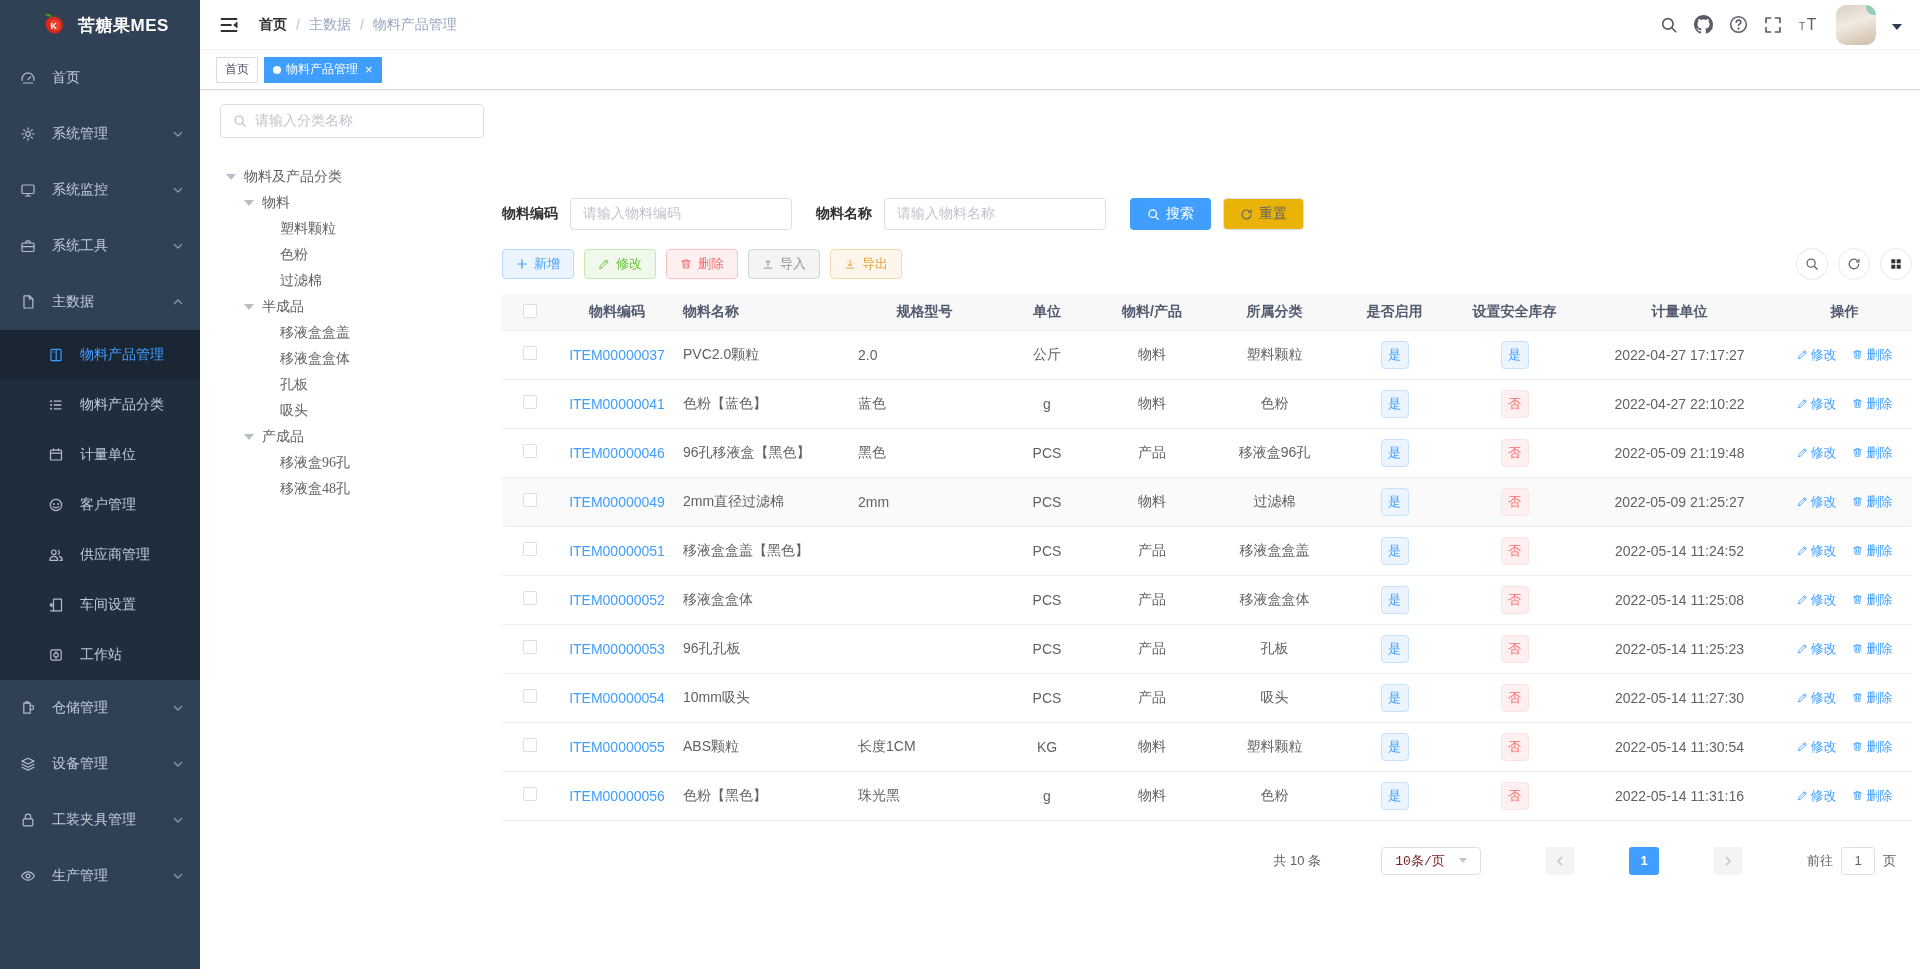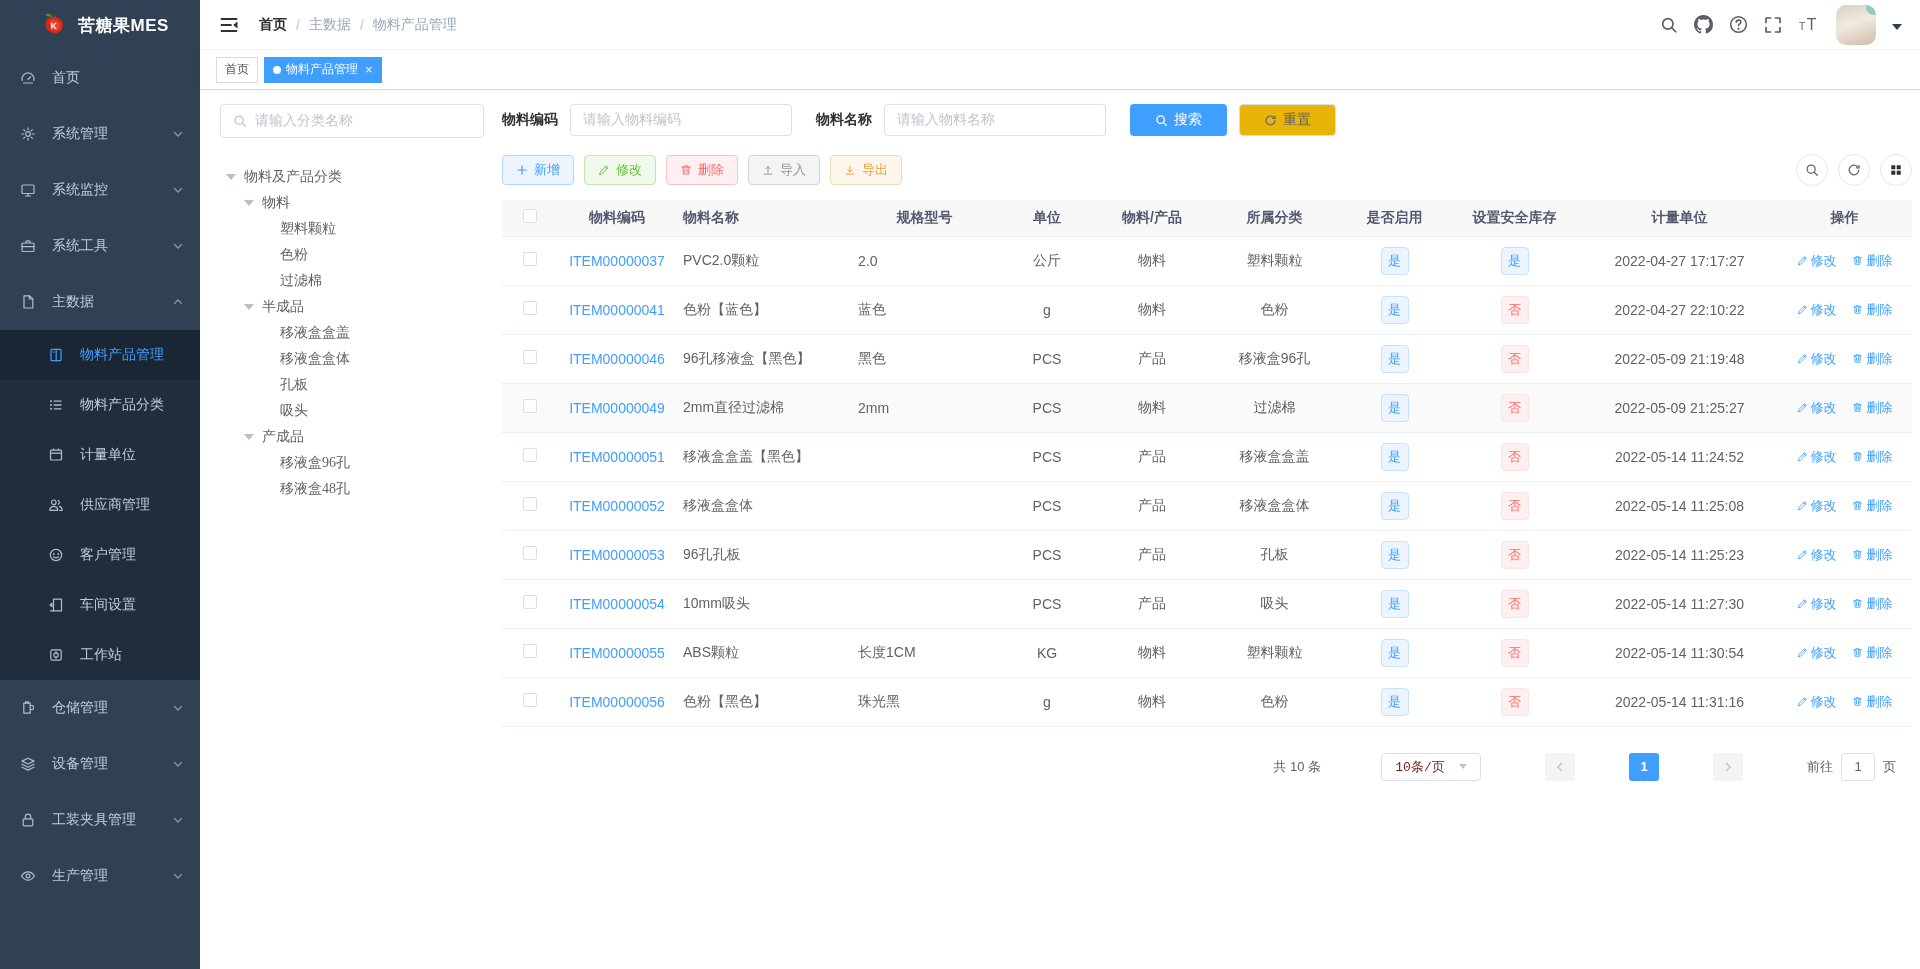--- a/index.html
+++ b/index.html
@@ -43,25 +43,25 @@
   
   .content { flex:1; display:flex; padding:14px 8px 0 20px; overflow:hidden; }
   .tree-panel { width:264px; min-width:264px; margin-right:18px; }
   .search-box { height:34px; border:1px solid #dcdfe6; border-radius:4px; display:flex; align-items:center; padding:0 12px; gap:8px; color:#c0c4cc; font-size:14px; background:#fff; }
   .tree { margin-top:26px;font-family:Liberation Serif, serif; }
   .tnode { height:26px; display:flex; align-items:center; font-size:14px; color:#606266; cursor:pointer; }
   .tri { width:0; height:0; border-left:5px solid transparent; border-right:5px solid transparent; border-top:6px solid #b9bfc9; margin-right:8px; flex-shrink:0; }
   .tri.hidden { visibility:hidden; }
   .lv0 { padding-left:6px; } .lv1 { padding-left:24px; } .lv2 { padding-left:42px; }
 
-  .table-panel { flex:1; min-width:0; display:flex; flex-direction:column; }
+  .table-panel { flex:1; min-width:0; display:flex; flex-direction:column;justify-content:center; }
   .filter-row { display:flex; align-items:center; }
   .flabel { font-size:14px; font-weight:700; color:#303133; margin-right:12px; white-space:nowrap; }
   .finput { width:222px; height:32px; border:1px solid #dcdfe6; border-radius:4px; display:flex; align-items:center; padding:0 12px; color:#c0c4cc; font-size:14px; margin-right:24px; background:#fff; cursor:text; }
-  .btn { height:32px; border-radius:4px; font-size:14px; display:inline-flex; align-items:center; gap:6px; padding:0 24px; cursor:pointer; border:1px solid transparent; }
+  .btn { height:32px; border-radius:4px; font-size:14px; display:inline-flex; align-items:center; gap:6px; padding:0 16px; cursor:pointer; border:1px solid transparent; }
   .btn-primary { background:#409eff; color:#fff; margin-right:12px; }
   .btn-plain { background:#eab308; color:#606266; border-color:#dcdfe6; }
 
   .toolbar-row { margin-top:18px; display:flex; align-items:center; gap:10px; }
   .pbtn { height:30px; padding:0 13px; border-radius:4px; font-size:13px; display:inline-flex; align-items:center; gap:6px; cursor:pointer; border:1px solid; }
   .pbtn.add { color:#409eff; background:#ecf5ff; border-color:#b3d8ff; }
   .pbtn.edit { color:#67c23a; background:#f0f9eb; border-color:#c2e7b0; }
   .pbtn.del { color:#f56c6c; background:#fef0f0; border-color:#fbc4c4; }
   .pbtn.imp { color:#909399; background:#f4f4f5; border-color:#d3d4d6; }
   .pbtn.exp { color:#e6a23c; background:#fdf6ec; border-color:#f5dab1; }
@@ -174,33 +174,33 @@
       </div>
       <div class="menu-item">
         <svg class="mi" width="16" height="16" viewBox="0 0 16 16" fill="none" stroke="currentColor" stroke-width="1.2" stroke-linecap="round" stroke-linejoin="round">
             <rect x="2.5" y="3.2" width="11" height="9.8" rx="1"></rect>
             <path d="M5.5 3.2V1.8M10.5 3.2V1.8M2.5 6.2h11"></path>
           </svg>
         <span>计量单位</span>
       </div>
       <div class="menu-item">
         <svg class="mi" width="16" height="16" viewBox="0 0 16 16" fill="none" stroke="currentColor" stroke-width="1.2" stroke-linecap="round" stroke-linejoin="round">
+            <circle cx="8" cy="8" r="5.6"></circle>
+            <path d="M5.8 7h.01M10.2 7h.01" stroke-width="1.8"></path>
+            <path d="M5.4 9.6a3.3 3.3 0 0 0 5.2 0M2.4 6.8h-.01M13.6 6.8h.01"></path>
+          </svg>
+        <span>客户管理</span>
+      </div>
+      <div class="menu-item">
+        <svg class="mi" width="16" height="16" viewBox="0 0 16 16" fill="none" stroke="currentColor" stroke-width="1.2" stroke-linecap="round" stroke-linejoin="round">
             <circle cx="5.8" cy="5.3" r="2.3"></circle>
             <path d="M1.8 13.3a4 4 0 0 1 8 0z"></path>
             <path d="M10.3 3.4a2.3 2.3 0 0 1 0 3.9M11.3 9.4a4 4 0 0 1 2.9 3.9h-2.4"></path>
           </svg>
         <span>供应商管理</span>
-      </div>
-      <div class="menu-item">
-        <svg class="mi" width="16" height="16" viewBox="0 0 16 16" fill="none" stroke="currentColor" stroke-width="1.2" stroke-linecap="round" stroke-linejoin="round">
-            <circle cx="8" cy="8" r="5.6"></circle>
-            <path d="M5.8 7h.01M10.2 7h.01" stroke-width="1.8"></path>
-            <path d="M5.4 9.6a3.3 3.3 0 0 0 5.2 0M2.4 6.8h-.01M13.6 6.8h.01"></path>
-          </svg>
-        <span>客户管理</span>
       </div>
       <div class="menu-item">
         <svg class="mi" width="16" height="16" viewBox="0 0 16 16" fill="none" stroke="currentColor" stroke-width="1.2" stroke-linecap="round" stroke-linejoin="round">
             <rect x="5.5" y="2.2" width="8" height="11.6"></rect>
             <path d="M5.5 13.8h-3M2 8h3.5M4 6.3L2.2 8 4 9.7"></path>
           </svg>
         <span>车间设置</span>
       </div>
       <div class="menu-item">
         <svg class="mi" width="16" height="16" viewBox="0 0 16 16" fill="none" stroke="currentColor" stroke-width="1.2" stroke-linecap="round" stroke-linejoin="round">

